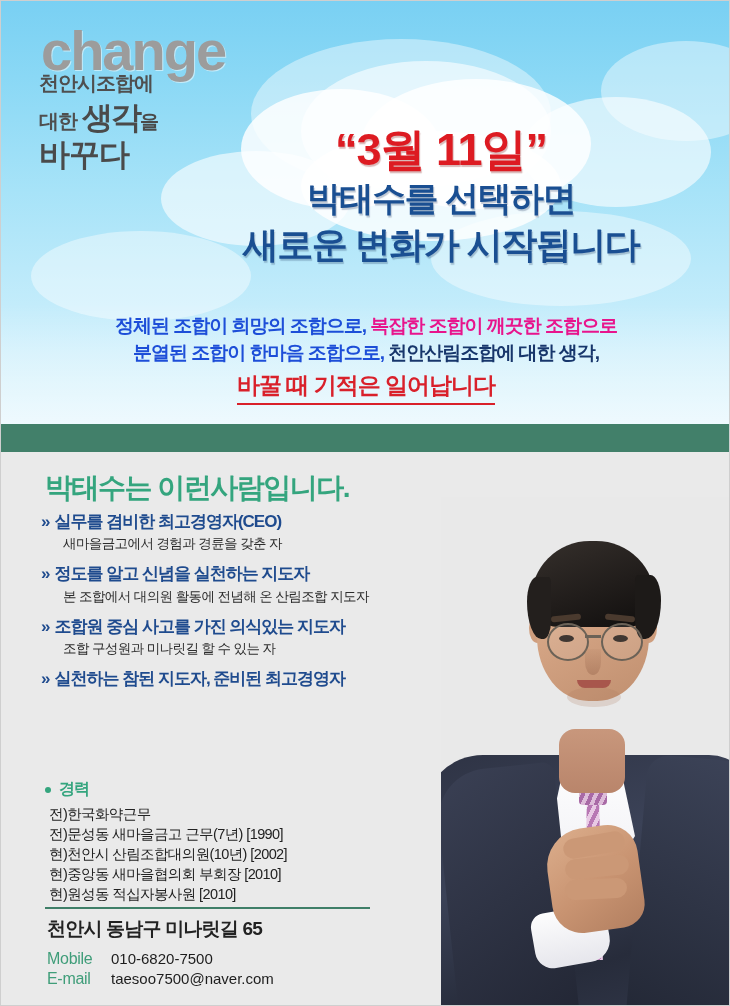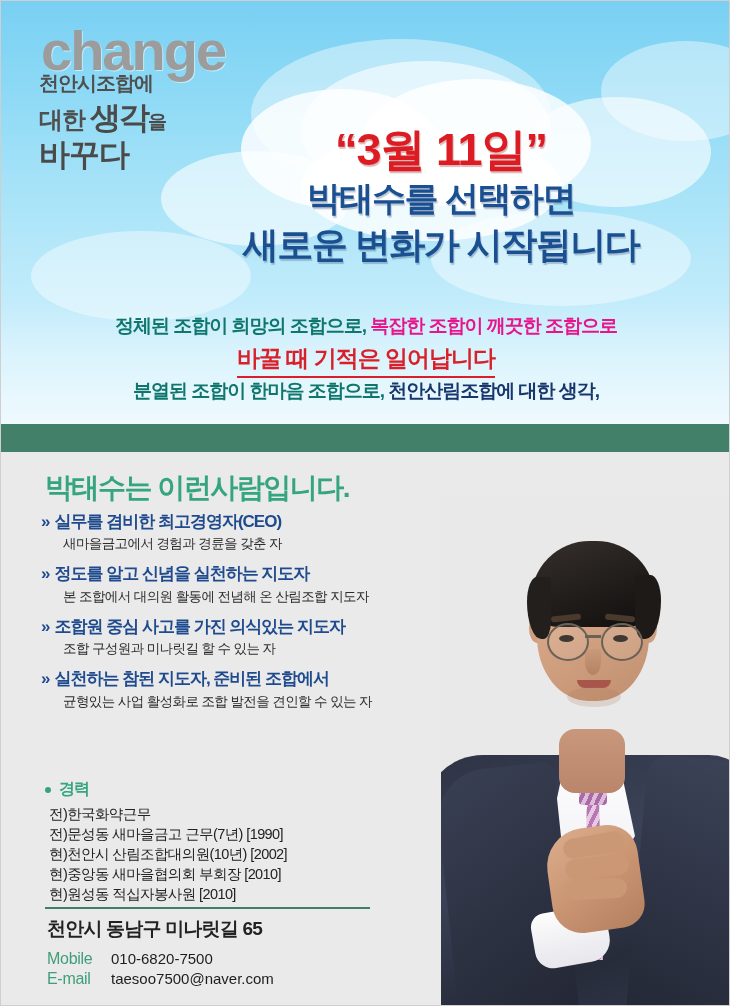--- a/index.html
+++ b/index.html
@@ -29,21 +29,21 @@
   
   .logo-block{position:absolute;left:36px;top:22px;width:260px;line-height:1;}
   .logo-change{
     font-size:56px;font-weight:bold;color:#9c9c9c;letter-spacing:-2px;
     font-family:"Liberation Sans",sans-serif;
     text-shadow:1px 1px 0 rgba(255,255,255,.5);
     margin:0 0 -6px 4px;
   }
   .logo-l1{font-size:20px;font-weight:bold;color:#4f4f4f;letter-spacing:-1px;margin-left:2px;}
   .logo-l2{margin-top:9px;margin-left:2px;white-space:nowrap;}
-  .logo-l2 .sm{font-size:24px;font-weight:bold;color:#4f4f4f;letter-spacing:-1px;}
+  .logo-l2 .sm{font-size:20px;font-weight:bold;color:#4f4f4f;letter-spacing:-1px;}
   .logo-l2 .bg{font-size:31px;font-weight:bold;color:#4a4a4a;letter-spacing:-2px;margin-left:5px;}
   .logo-l2 .tiny{font-size:19px;font-weight:bold;color:#4a4a4a;}
   .logo-l3{font-size:31px;font-weight:bold;color:#4a4a4a;letter-spacing:-1px;margin-top:6px;margin-left:2px;}
 
   
   .headline{position:absolute;left:175px;top:125px;width:530px;text-align:center;}
   .hl-date{
     font-size:45px;font-weight:bold;color:#dd1b22;letter-spacing:-1px;line-height:1.05;
     text-shadow:1px 2px 1px rgba(120,0,0,.28);
   }
@@ -52,21 +52,21 @@
     text-shadow:1px 2px 1px rgba(10,35,80,.25);
   }
   .hl-sub2{
     font-size:36px;font-weight:bold;color:#1a4f92;letter-spacing:-1.5px;line-height:1.25;margin-top:2px;
     text-shadow:1px 2px 1px rgba(10,35,80,.25);
   }
 
   
   .slogan{position:absolute;left:0;top:312px;width:730px;text-align:center;line-height:1.42;}
   .slogan div{font-size:19px;font-weight:bold;letter-spacing:-1px;}
-  .sl-green{color:#0f766e;}
+  .sl-green{color:#1d4ed8;}
   .sl-pink{color:#e8148c;}
   .sl-navy{color:#17366b;}
   .sl-red{
     color:#d9202a;font-size:23px;font-weight:bold;letter-spacing:-1px;
     border-bottom:2px solid #d9202a;display:inline-block;padding-bottom:1px;margin-top:2px;
   }
 
   
   .greenbar{position:absolute;left:0;top:423px;width:730px;height:28px;background:#42806a;}
 
@@ -214,25 +214,25 @@
     <div class="hl-sub1">박태수를 선택하면</div>
     <div class="hl-sub2">새로운 변화가 시작됩니다</div>
   </div>
 
   <div class="slogan">
     <div>
       <span class="sl-green">정체된 조합이 희망의 조합으로,</span>
       <span class="sl-pink">복잡한 조합이 깨끗한 조합으로</span>
     </div>
     <div>
-      <span class="sl-red">바꿀 때 기적은 일어납니다</span>
-    </div>
-    <div>
       <span class="sl-green">분열된 조합이 한마음 조합으로,</span>
       <span class="sl-navy">천안산림조합에 대한 생각,</span>
+    </div>
+    <div>
+      <span class="sl-red">바꿀 때 기적은 일어납니다</span>
     </div>
   </div>
 
   <div class="greenbar"></div>
 
   <div class="bottom">
 
     <div class="sect-title">박태수는  이런사람입니다.</div>
 
     <div class="bullets">
@@ -257,23 +257,22 @@
         <div class="b-head">
           <span class="b-mark">»</span>
           <span class="b-title">조합원 중심 사고를 가진 의식있는 지도자</span>
         </div>
         <div class="b-desc">조합 구성원과 미나릿길 할 수 있는 자</div>
       </div>
 
       <div class="bullet">
         <div class="b-head">
           <span class="b-mark">»</span>
-          <span class="b-title">실천하는 참된 지도자, 준비된 조합에서</span>
+          <span class="b-title">실천하는 참된 지도자, 준비된 최고경영자</span>
         </div>
-        <div class="b-desc">균형있는 사업 활성화로 조합 발전을 견인할 수 있는 자</div>
       </div>
 
     </div>
 
 
     <div class="cat car">
       <div class="cat-head">
         <span class="cat-dot"></span>
         <span class="cat-label">경력</span>
       </div>

